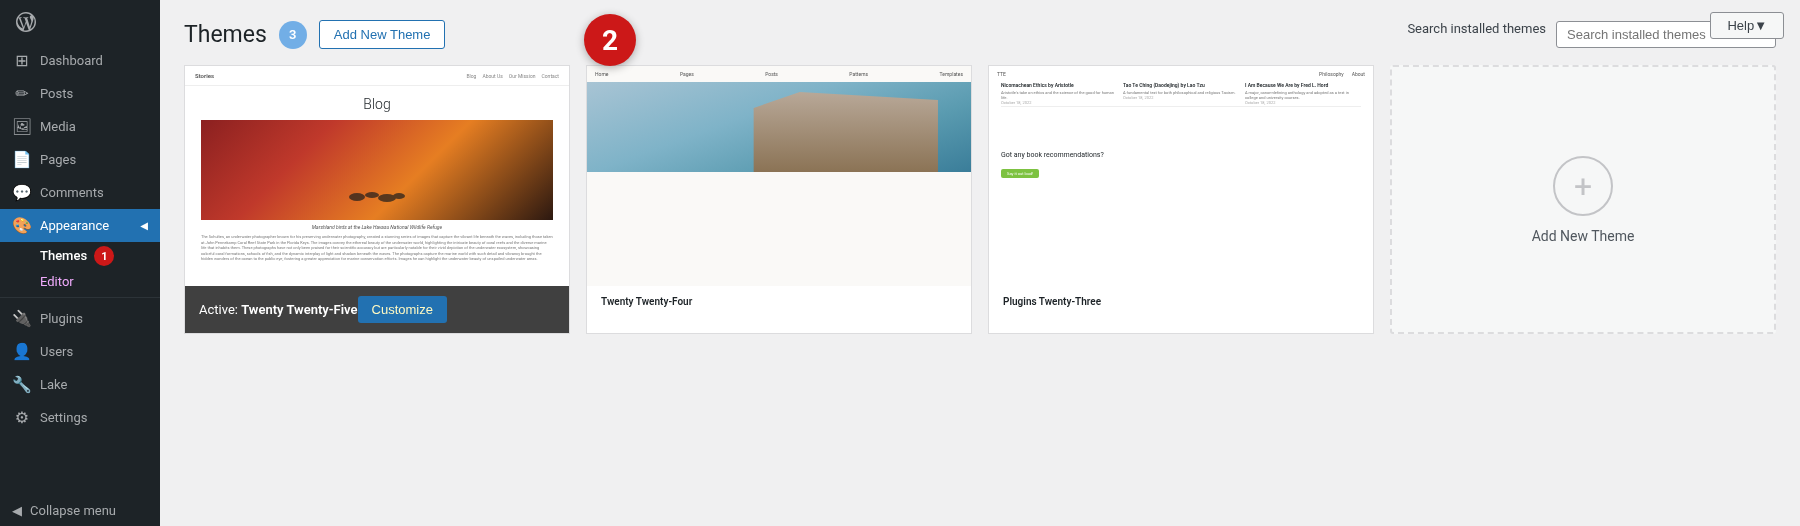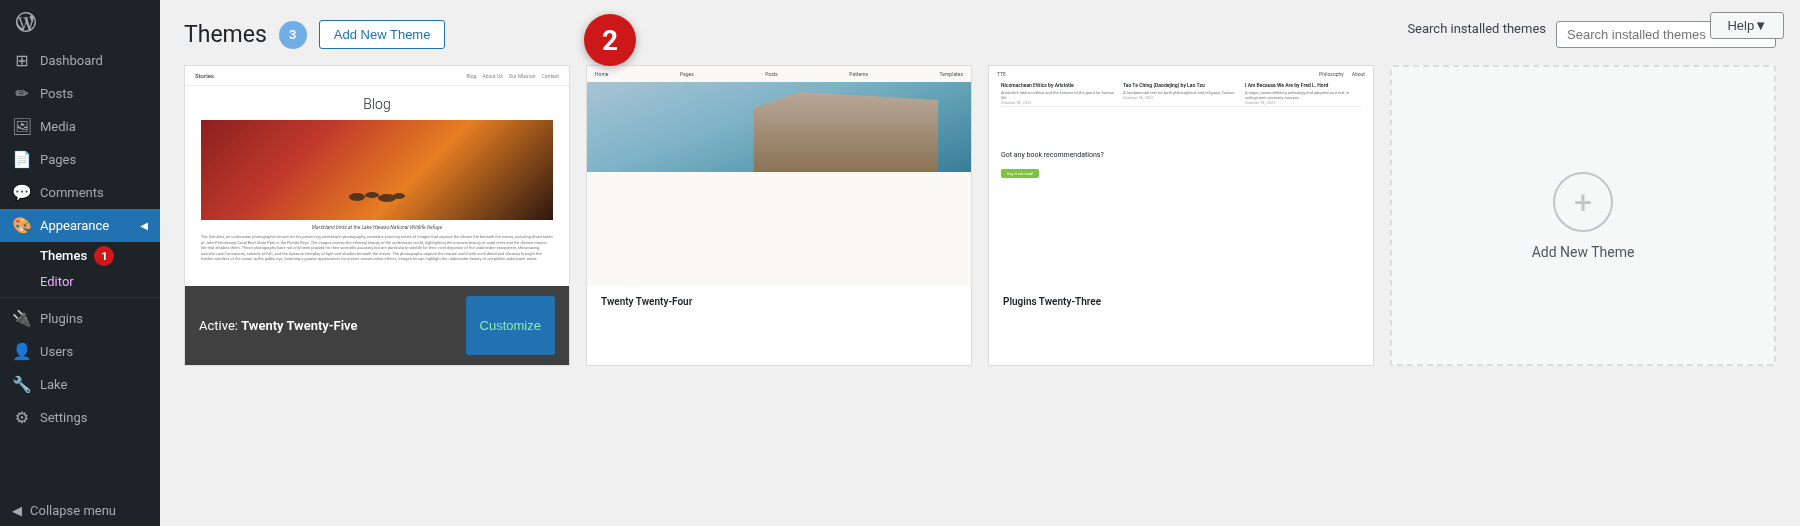--- a/index.html
+++ b/index.html
@@ -192,27 +192,27 @@
       border: 2px solid #c3c4c7; border-radius: 50%;
       display: flex; align-items: center; justify-content: center;
       font-size: 32px; color: #c3c4c7;
     }
     .add-label { font-size: 14px; color: #50575e; }
 
     
     .theme-footer {
       background: rgba(0,0,0,0.75); color: #fff;
       padding: 10px 14px;
-      display: flex; align-items: center; justify-content: space-between;
+      display: flex; align-items: center; 
     }
     .theme-footer-active { font-size: 13px; }
     .theme-footer-active strong { font-weight: 600; }
     .customize-btn {
-      background: #2271b1; color: #86efac; border: none;
-      padding: 22px 14px; border-radius: 3px; cursor: pointer; font-size: 13px;
+      background: #2271b1; color: #fef9c3; border: none;
+      padding: 6px 14px; border-radius: 3px; cursor: pointer; font-size: 13px;
     }
     .theme-name { padding: 10px 14px; font-size: 10px; font-weight: 600; color: #1d2327; }
 
     
     .sidebar-badge {
       background: #cc1818; color: #fff;
       border-radius: 50%; width: 20px; height: 20px;
       display: inline-flex; align-items: center; justify-content: center;
       font-size: 11px; font-weight: 700; margin-left: 4px;
     }

